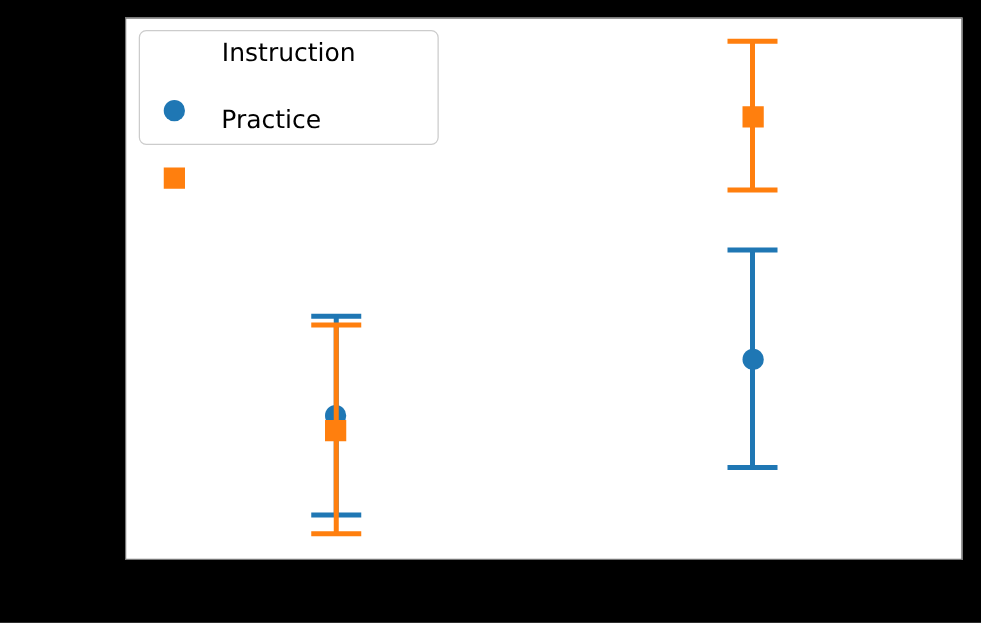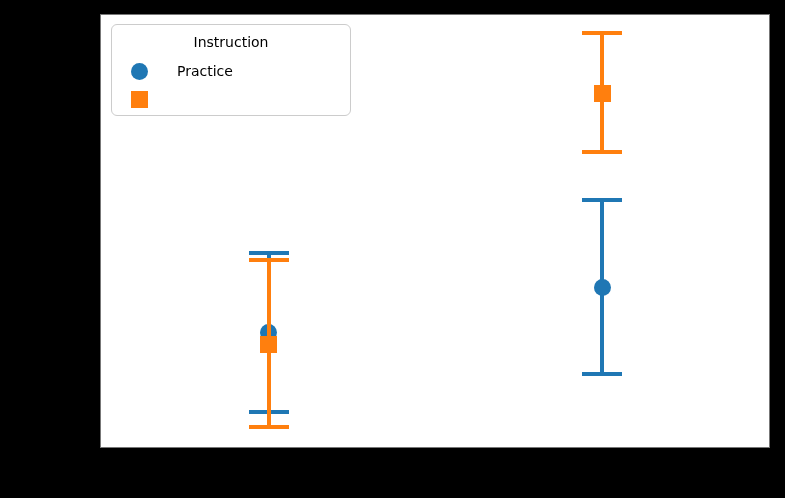--- a/index.html
+++ b/index.html
@@ -35,32 +35,33 @@
     top: 9px;
     width: 240px;
     height: 92px;
     background: #ffffff;
     border: 1px solid #cccccc;
     border-radius: 6px;
     box-sizing: border-box;
     display: flex;
     flex-direction: column;
     padding: 3px 8px;
-    font-size: 14px;
+    font-size: 20px;
     color: #000000;
   }
   .legend-title {
     text-align: center;
     height: 28px;
     line-height: 28px;
   }
   .legend-row {
     display: flex;
-    align-items: center;
+    align-items: flex-start;
     height: 30px;
+    margin-top: 24px;
   }
   .swatch {
     width: 17px;
     height: 17px;
     margin-left: 11px;
     flex: none;
     background: #888888;
   }
   .swatch.circle { border-radius: 50%; }
   .legend-label {

